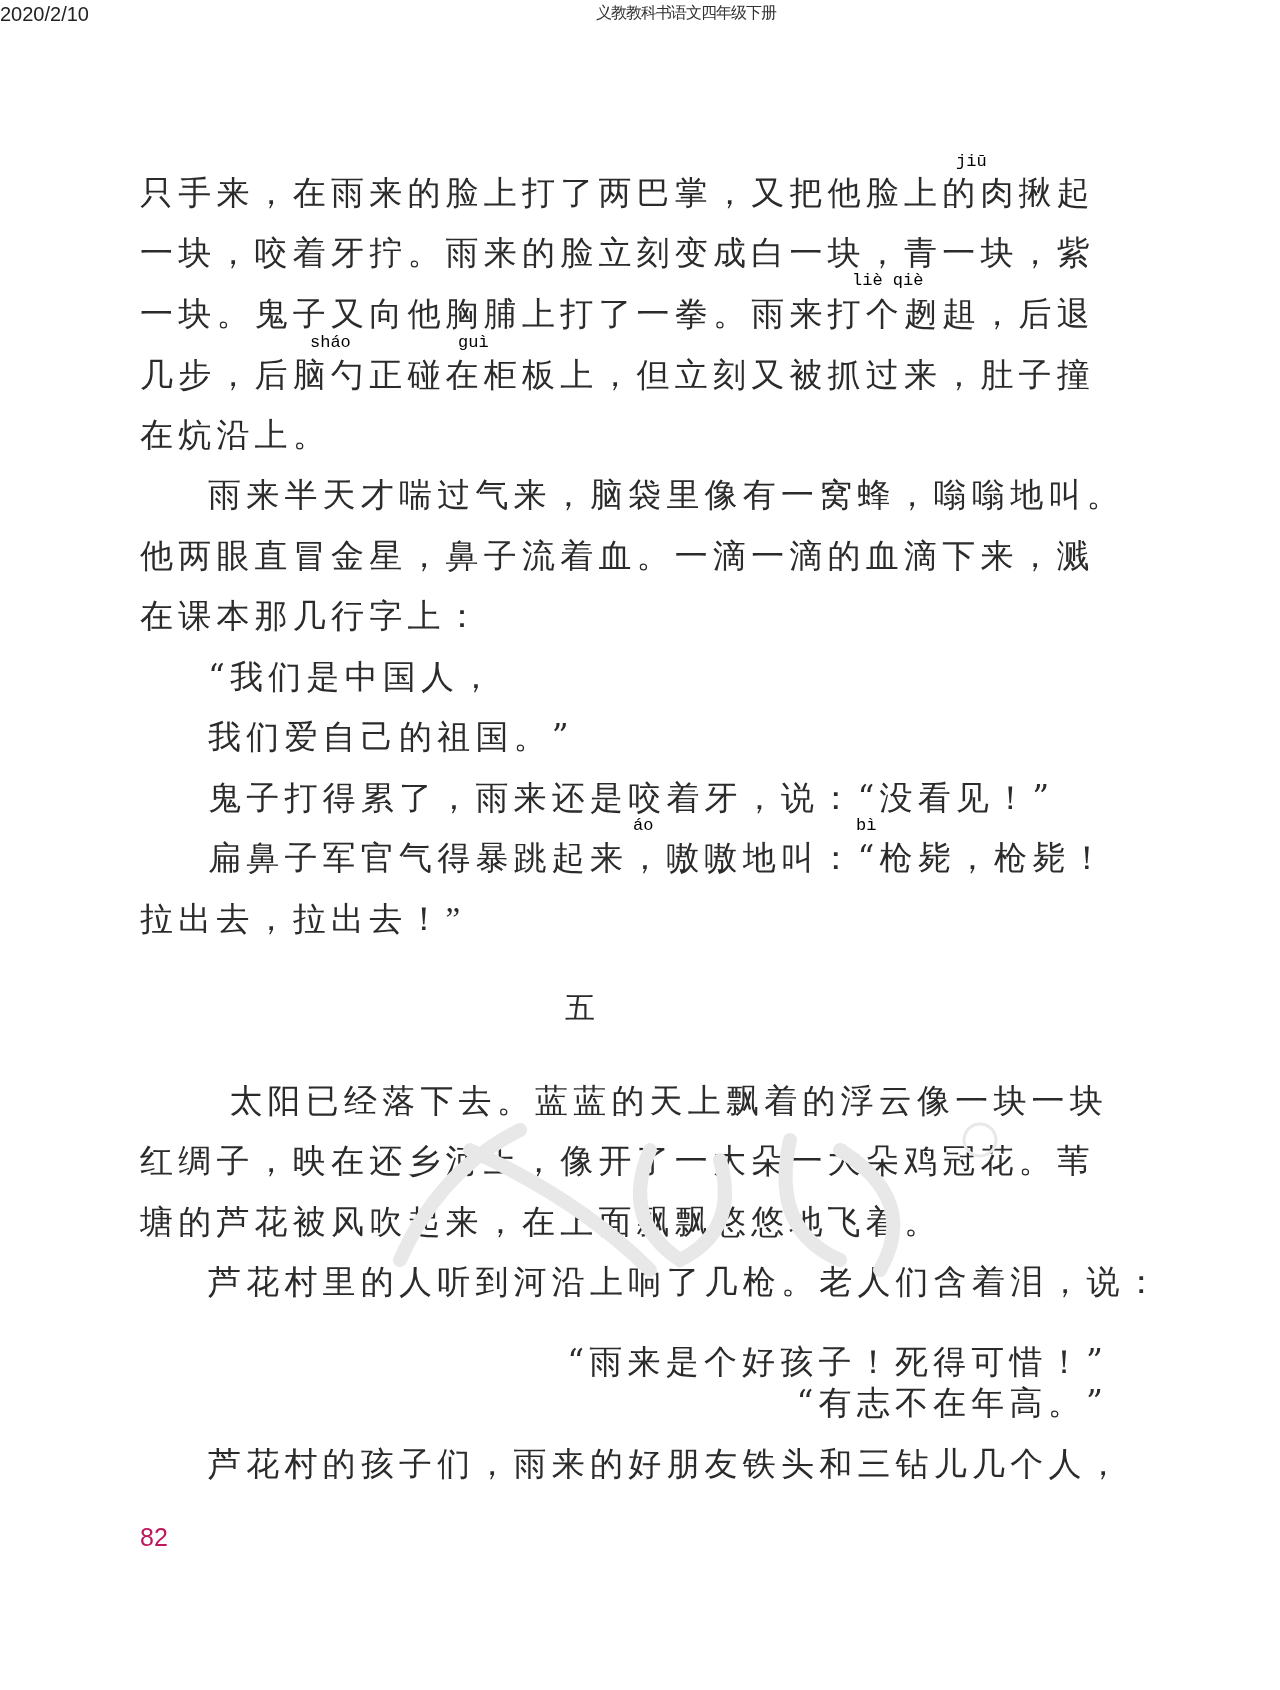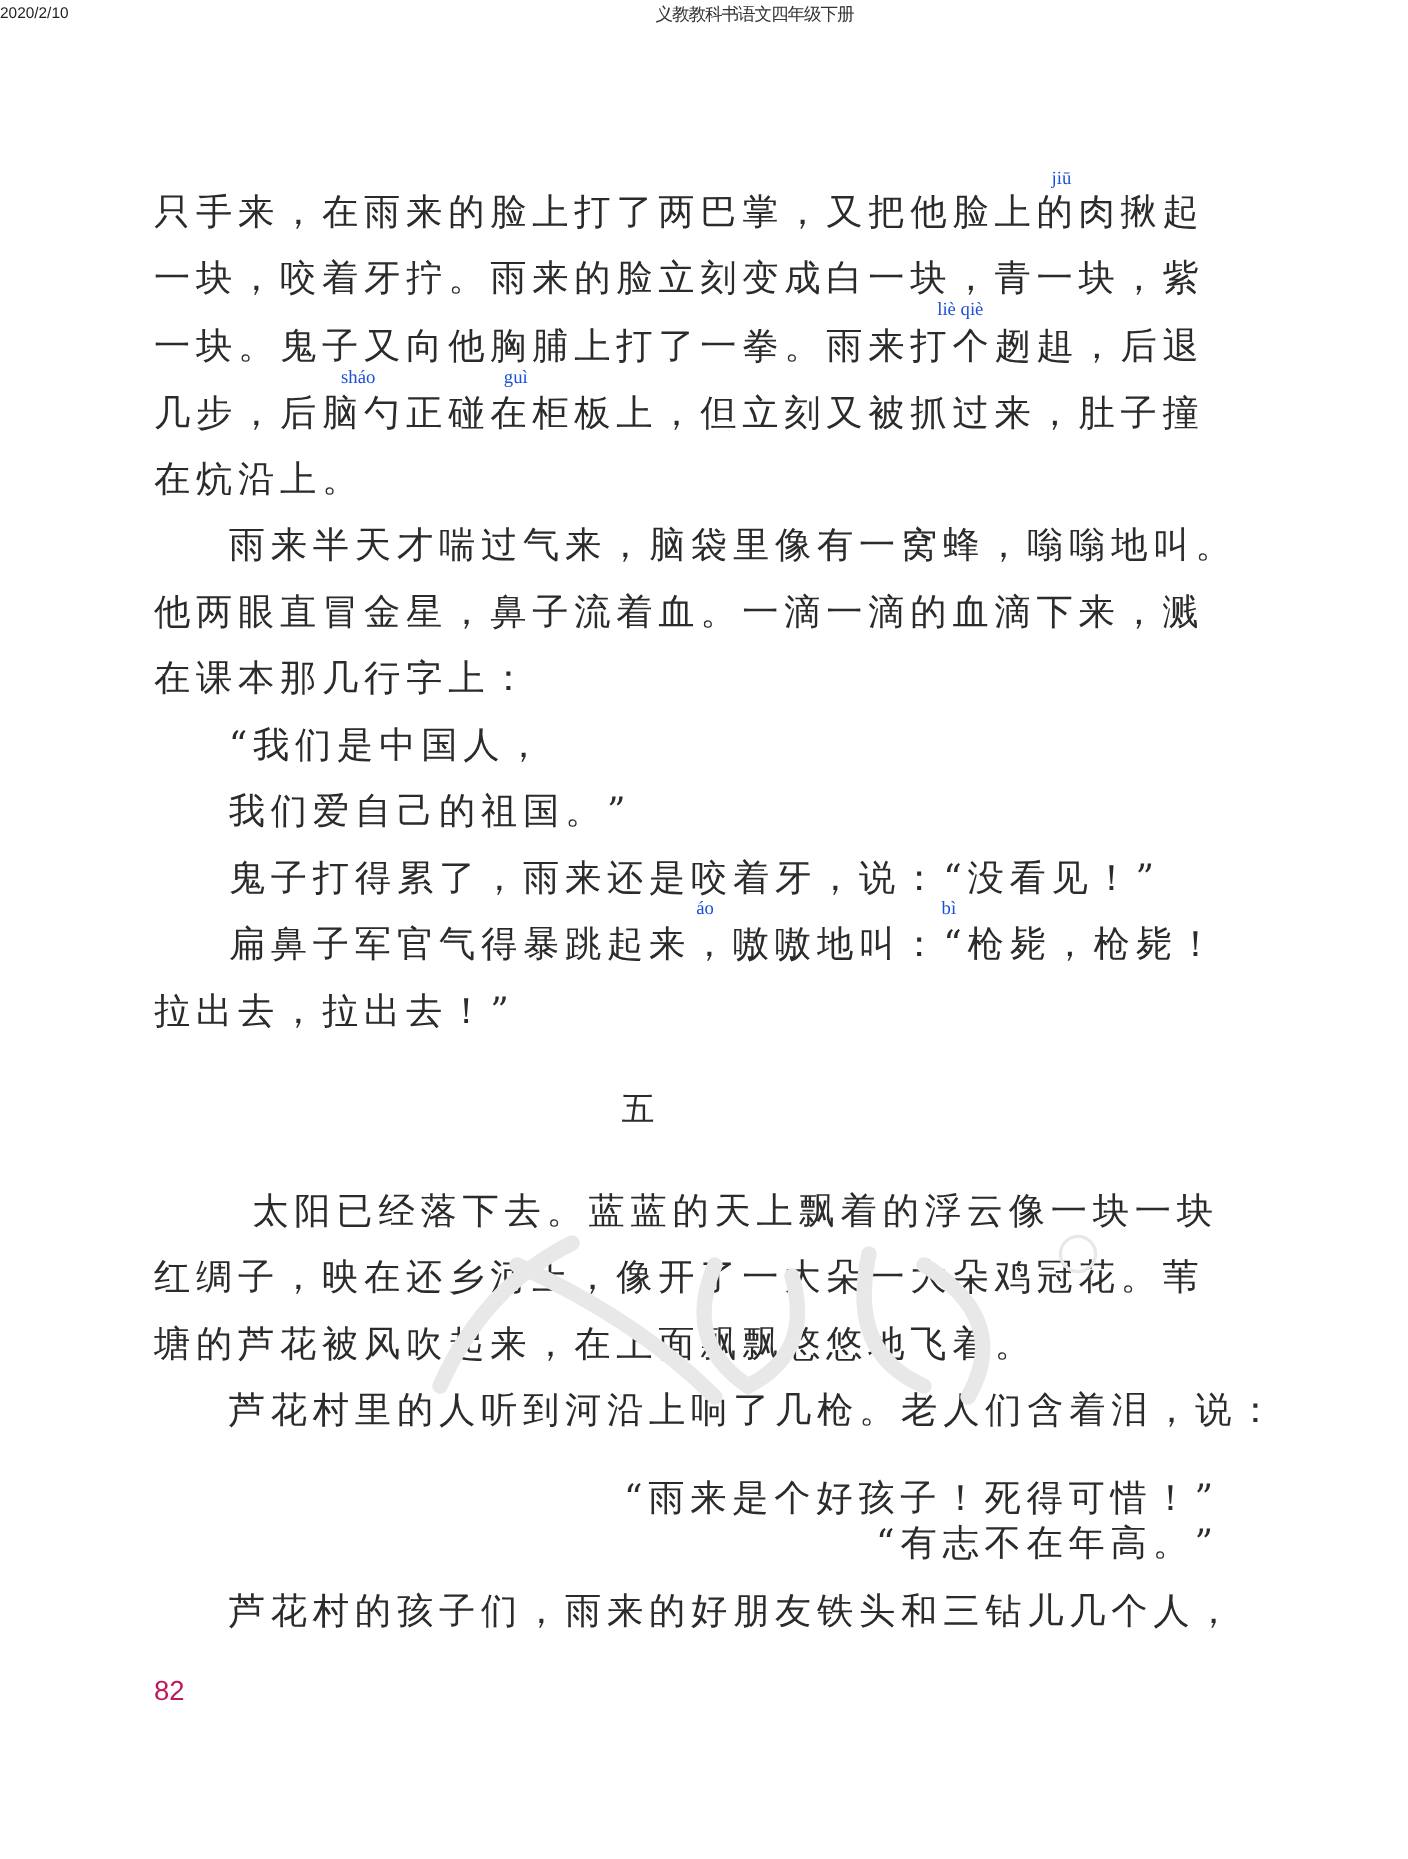--- a/index.html
+++ b/index.html
@@ -13,21 +13,21 @@
     position: relative;
     overflow: hidden;
     font-family: "DejaVu Serif", "Liberation Serif", serif;
     color: #2a2a2a;
   }
   .hdr-date {
     position: absolute;
     left: 0;
     top: 3px;
     font-family: "Liberation Sans", sans-serif;
-    font-size: 14px;
+    font-size: 20px;
     color: #222;
   }
   .hdr-title {
     position: absolute;
     left: 0;
     width: 1372px;
     top: 3px;
     text-align: center;
     font-family: "DejaVu Sans", sans-serif;
     font-size: 16px;
@@ -41,23 +41,23 @@
     height: 60px;
     font-size: 33px;
     line-height: 60px;
     letter-spacing: 5.2px;
     white-space: nowrap;
     color: #2b2b2b;
   }
   .line.indent { left: 208px; }
   .py {
     position: absolute;
-    font-family: Liberation Serif, serif;
+    font-family: Liberation Mono, monospace;
     font-size: 17px;
-    color: #1d4ed8;
+    color: #000000;
     letter-spacing: 0;
     white-space: nowrap;
   }
   .section-num {
     position: absolute;
     left: 0;
     width: 1160px;
     top: 988px;
     text-align: center;
     font-size: 30px;
@@ -100,21 +100,21 @@
   <div class="line" style="top:284px;">一块。鬼子又向他胸脯上打了一拳。雨来打个趔趄，后退</div>
   <div class="line" style="top:345px;">几步，后脑勺正碰在柜板上，但立刻又被抓过来，肚子撞</div>
   <div class="line" style="top:405px;">在炕沿上。</div>
   <div class="line indent" style="top:465px;">雨来半天才喘过气来，脑袋里像有一窝蜂，嗡嗡地叫。</div>
   <div class="line" style="top:526px;">他两眼直冒金星，鼻子流着血。一滴一滴的血滴下来，溅</div>
   <div class="line" style="top:586px;">在课本那几行字上：</div>
   <div class="line indent" style="top:647px;">“我们是中国人，</div>
   <div class="line indent" style="top:707px;">我们爱自己的祖国。”</div>
   <div class="line indent" style="top:768px;">鬼子打得累了，雨来还是咬着牙，说：“没看见！”</div>
   <div class="line indent" style="top:828px;">扁鼻子军官气得暴跳起来，嗷嗷地叫：“枪毙，枪毙！</div>
-  <div class="line" style="top:889px;">拉出去，拉出去！”</div>
+  <div class="line" style="top:889px;font-family:Liberation Serif, serif;">拉出去，拉出去！”</div>
 
   <div class="section-num">五</div>
 
   <div class="line indent" style="top:1071px;text-align:right;">太阳已经落下去。蓝蓝的天上飘着的浮云像一块一块</div>
   <div class="line" style="top:1131px;">红绸子，映在还乡河上，像开了一大朵一大朵鸡冠花。苇</div>
   <div class="line" style="top:1192px;">塘的芦花被风吹起来，在上面飘飘悠悠地飞着。</div>
   <div class="line indent" style="top:1252px;">芦花村里的人听到河沿上响了几枪。老人们含着泪，说：</div>
   <div class="line indent" style="top:1332px;text-align:right;">“雨来是个好孩子！死得可惜！”</div>
   <div class="line indent" style="top:1373px;text-align:right;">“有志不在年高。”</div>
   <div class="line indent" style="top:1434px;">芦花村的孩子们，雨来的好朋友铁头和三钻儿几个人，</div>

